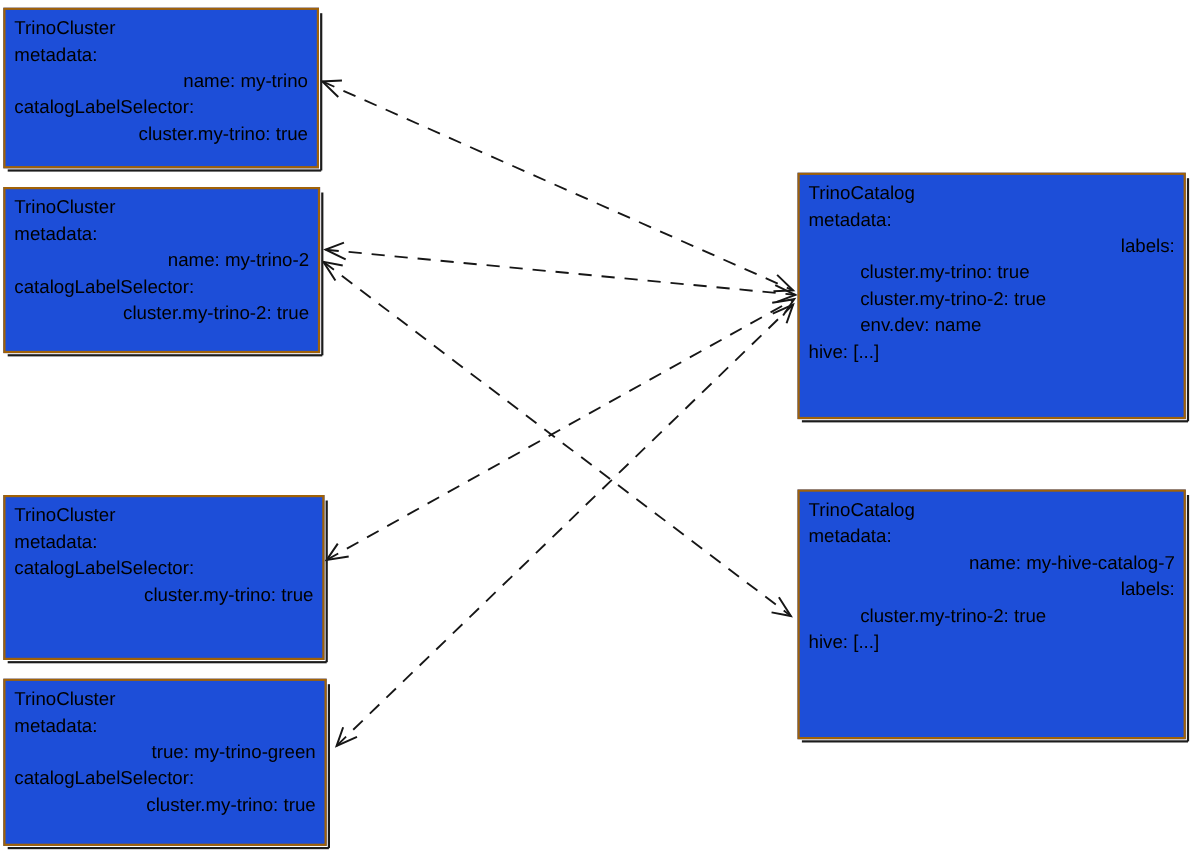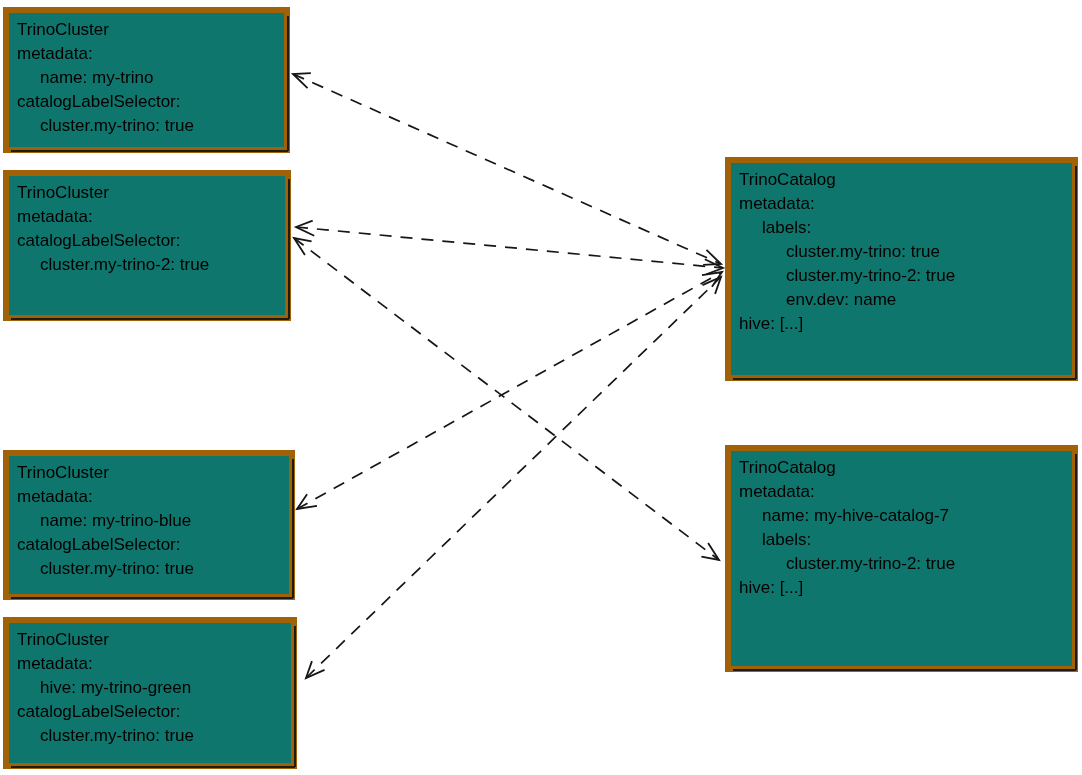--- a/index.html
+++ b/index.html
@@ -8,22 +8,22 @@
     width: 1082px;
     height: 775px;
     background: #ffffff;
     font-family: "Liberation Sans", sans-serif;
     color: #000000;
     overflow: hidden;
   }
   .node {
     position: absolute;
     box-sizing: border-box;
-    background: #0f766e;
-    border: 6px solid #a16207;
+    background: #1d4ed8;
+    border: 2px solid #a16207;
     font-size: 17px;
     line-height: 24px;
     padding: 5px 8px;
     z-index: 2;
   }
   
   .node::after {
     content: "";
     position: absolute;
     left: 2px; right: -4px; bottom: -5px;
@@ -32,21 +32,21 @@
   }
   .node::before {
     content: "";
     position: absolute;
     top: 3px; bottom: -4px; right: -5px;
     width: 2px;
     background: #1c1c1c;
   }
   .line { white-space: pre; }
   .ind-0 { padding-left: 0; }
-  .ind-1 { padding-left: 23px; }
+  .ind-1 { padding-left: 23px; text-align: right; }
   .ind-2 { padding-left: 47px; }
   svg.wires {
     position: absolute;
     left: 0; top: 0;
     width: 1082px; height: 775px;
     z-index: 1;
     pointer-events: none;
   }
   svg.wires line {
     stroke: #161616;
@@ -80,36 +80,36 @@
       <div class="line ind-0">TrinoCluster</div>
       <div class="line ind-0">metadata:</div>
       <div class="line ind-1">name: my-trino</div>
       <div class="line ind-0">catalogLabelSelector:</div>
       <div class="line ind-1">cluster.my-trino: true</div>
     </div>
 
   <div class="node" style="left:3px; top:170px; width:288px; height:151px;">
       <div class="line ind-0">TrinoCluster</div>
       <div class="line ind-0">metadata:</div>
+      <div class="line ind-1">name: my-trino-2</div>
       <div class="line ind-0">catalogLabelSelector:</div>
       <div class="line ind-1">cluster.my-trino-2: true</div>
     </div>
 
   <div class="node" style="left:3px; top:450px; width:292px; height:150px;">
       <div class="line ind-0">TrinoCluster</div>
       <div class="line ind-0">metadata:</div>
-      <div class="line ind-1">name: my-trino-blue</div>
       <div class="line ind-0">catalogLabelSelector:</div>
       <div class="line ind-1">cluster.my-trino: true</div>
     </div>
 
   <div class="node" style="left:3px; top:617px; width:294px; height:152px;">
       <div class="line ind-0">TrinoCluster</div>
       <div class="line ind-0">metadata:</div>
-      <div class="line ind-1">hive: my-trino-green</div>
+      <div class="line ind-1">true: my-trino-green</div>
       <div class="line ind-0">catalogLabelSelector:</div>
       <div class="line ind-1">cluster.my-trino: true</div>
     </div>
 
   <div class="node" style="left:725px; top:157px; width:353px; height:224px;">
       <div class="line ind-0">TrinoCatalog</div>
       <div class="line ind-0">metadata:</div>
       <div class="line ind-1">labels:</div>
       <div class="line ind-2">cluster.my-trino: true</div>
       <div class="line ind-2">cluster.my-trino-2: true</div>

